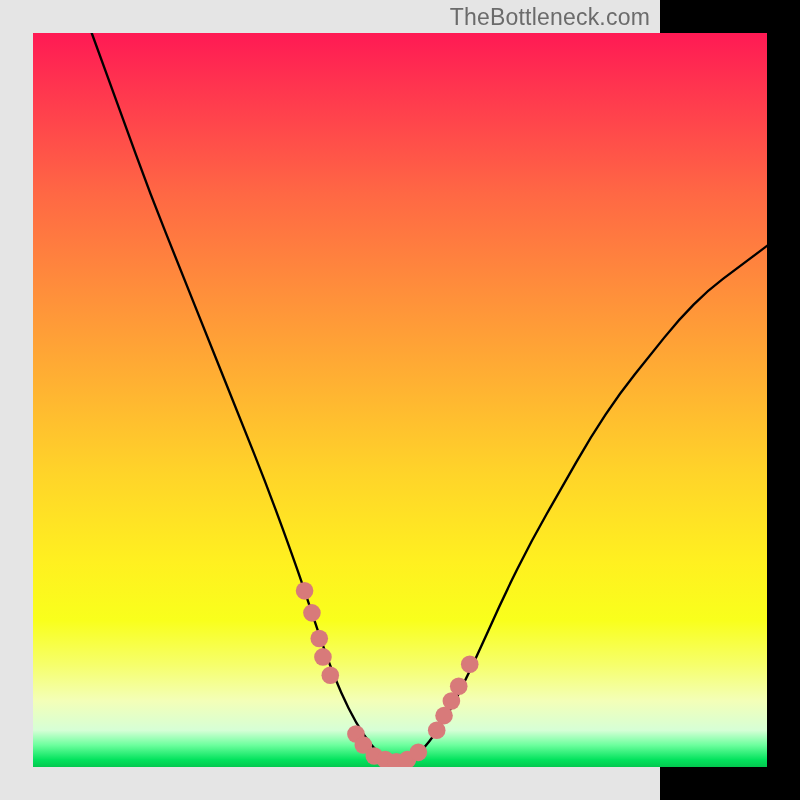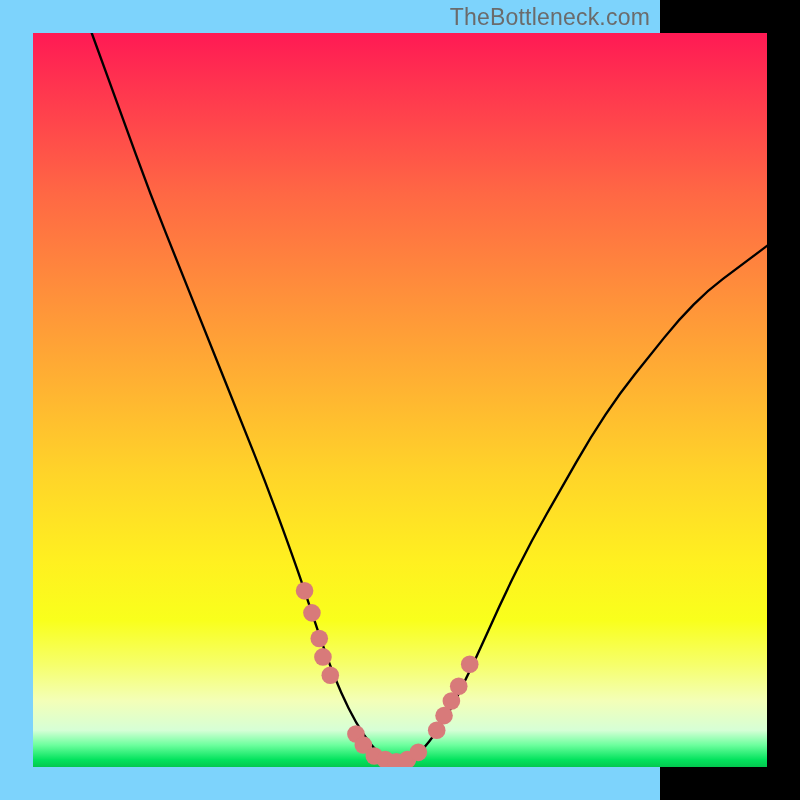--- a/index.html
+++ b/index.html
@@ -8,21 +8,21 @@
     width: 800px;
     height: 800px;
     background: #000;
     overflow: hidden;
     font-family: Arial, Helvetica, sans-serif;
   }
   .frame {
     position: relative;
     width: 660px;
     height: 800px;
-    background: #7dd3fc;
+    background: #e5e5e5;
   }
   .watermark {
     position: absolute;
     top: 4px;
     right: 10px;
     color: #6b6b6b;
     font-size: 23px;
     font-weight: 500;
     letter-spacing: 0.2px;
     z-index: 20;

